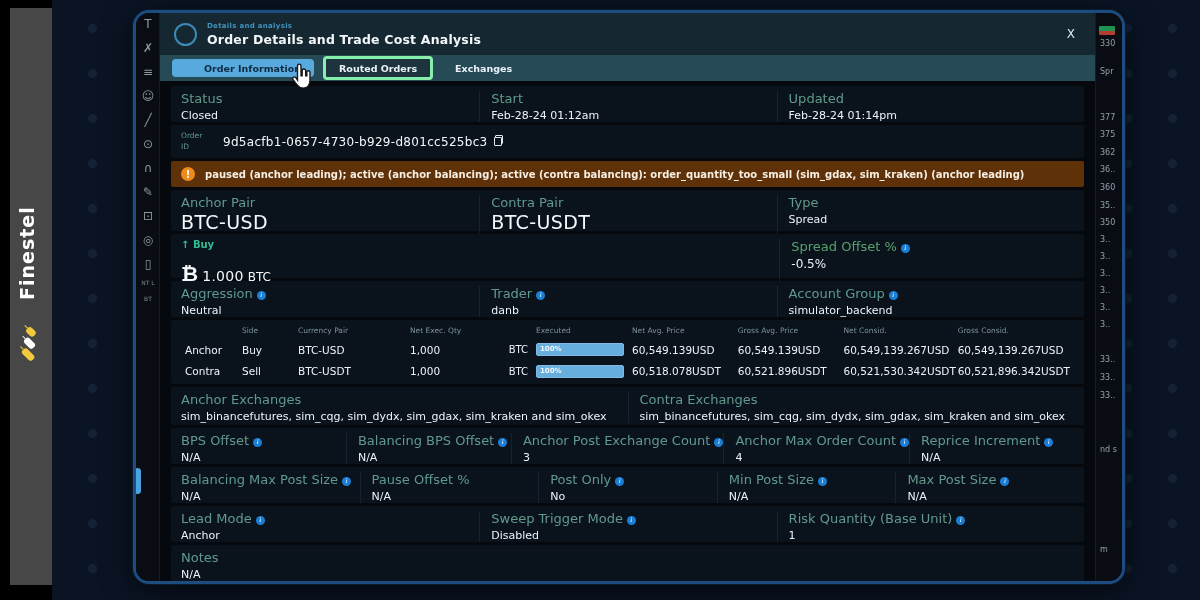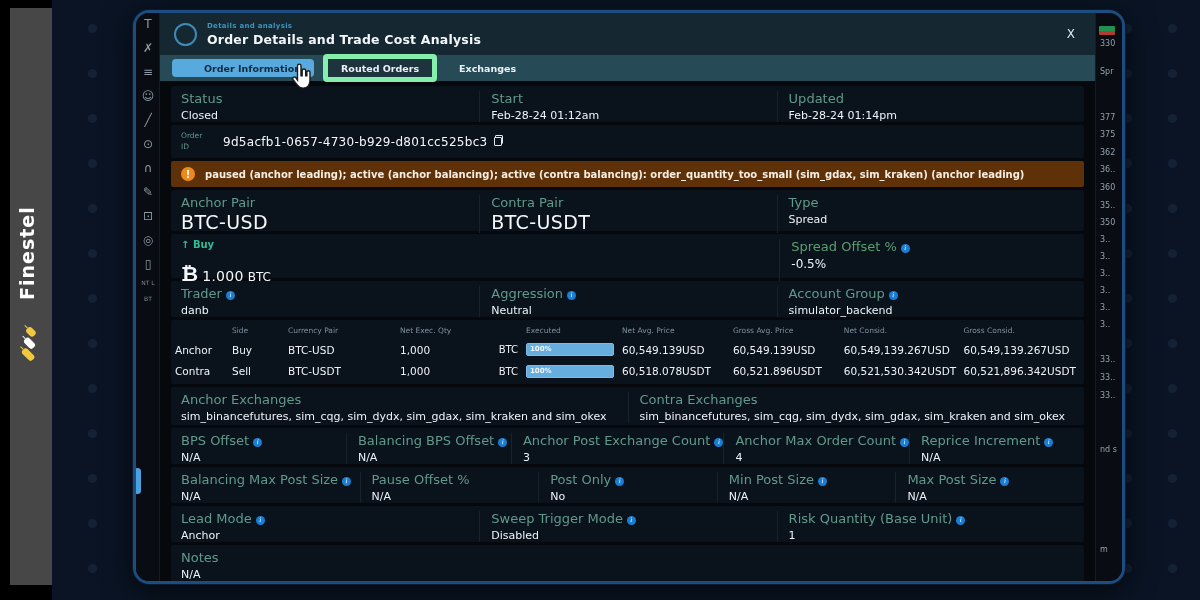--- a/index.html
+++ b/index.html
@@ -45,21 +45,21 @@
   .info-circle { width:23px; height:23px; border-radius:50%; border:2px solid #3d8ab8; color:#56aed6;
     font-family:"DejaVu Serif","Liberation Serif",serif; font-style:italic; font-weight:bold; font-size:13px;
     display:flex; align-items:center; justify-content:center; flex:none; }
   .dlg-sub { font-size:7px; font-weight:bold; color:#3f93bd; letter-spacing:.3px; margin-bottom:2px; }
   .dlg-title { font-size:12.5px; font-weight:bold; color:#f2f6f9; letter-spacing:.2px; }
   .dlg-close { margin-left:auto; color:#dfe7ed; font-size:12px; cursor:pointer; padding:2px 6px; }
 
   .tab-bar { height:26px; background:#274a57; display:flex; align-items:center; gap:9px; padding:0 12px; flex:none; }
   .tab { font-size:9.5px; font-weight:bold; color:#eaf2f7; padding:3.5px 13px; border-radius:4px; cursor:pointer; }
   .tab.active { background:#58aade; color:#0e2a3f;padding-left:32px; }
-  .tab.hovered { background:#1d333e; border:5px solid #86efac; }
+  .tab.hovered { background:#1d333e; border:3px solid #86efac; }
 
   .dlg-body { flex:1; padding:5px 11px 6px; display:flex; flex-direction:column; overflow:hidden; }
   .row-box { background:#0a121c; border-radius:2px; margin-bottom:3px; padding:5px 10px; flex:none; }
   .cols3 { display:grid; grid-template-columns:33.4% 33.3% 33.3%; }
   .cols2w { display:grid; grid-template-columns:67% 33%; }
   .cols2h { display:grid; grid-template-columns:50% 50%; }
   .cols5 { display:grid; grid-template-columns:repeat(5,1fr); }
   .cols3 > .col + .col, .cols2w > .col + .col, .cols2h > .col + .col, .cols5 > .col + .col
     { border-left:1px solid #17222e; padding-left:11px; }
   .f-label { font-size:13px; color:#619a8b; margin-bottom:3px; white-space:nowrap; }
@@ -89,21 +89,21 @@
 
   
   .buy-dir { font-size:10px; font-weight:bold; color:#2fbf94; margin-bottom:12px; }
   .buy-line { display:flex; align-items:baseline; gap:4px; color:#f5f8fa; }
   .btc-glyph { font-size:21px; font-weight:bold; }
   .buy-qty { font-size:14px; letter-spacing:.3px; }
   .buy-unit { font-size:12px; }
 
   
   .tbl { display:grid; grid-template-columns:57px 56px 112px 88px 38px 96px 1fr 1fr 1.08fr 1.05fr;
-    row-gap:6px; align-items:center; padding:5px 4px; }
+    row-gap:6px; align-items:center; padding:5px 14px; }
   .th { font-size:7.5px; color:#7b929e; white-space:nowrap; }
   .td { font-size:10.5px; color:#eef3f7; white-space:nowrap; }
   .td.unit { text-align:right; padding-right:8px; font-size:10px; }
   .pbar { position:relative; width:88px; height:13px; border:1px solid #7fb9e4; border-radius:2px;
     background:#66aede; overflow:hidden; }
   .pbar .pct { position:absolute; left:3px; top:1px; font-size:7px; color:#f2f8fd; font-weight:bold; }
 
   .cursor-hand { position:absolute; left:287px; top:62px; width:28px; height:30px; z-index:9; }
 </style>
 </head>
@@ -235,26 +235,26 @@
             </div>
           </div>
           <div class="col">
             <div class="f-label" style="color:#58a06e"><span>Spread Offset %</span><span class="info-icon"></span></div>
             <div class="f-value" style="font-size:12px">-0.5%</div>
           </div>
         </div>
 
         <div class="row-box cols3" style="height:36px">
           <div class="col">
+            <div class="f-label"><span>Aggression</span><span class="info-icon"></span></div>
+            <div class="f-value">Neutral</div>
+          </div>
+          <div class="col">
             <div class="f-label"><span>Trader</span><span class="info-icon"></span></div>
             <div class="f-value">danb</div>
-          </div>
-          <div class="col">
-            <div class="f-label"><span>Aggression</span><span class="info-icon"></span></div>
-            <div class="f-value">Neutral</div>
           </div>
           <div class="col">
             <div class="f-label"><span>Account Group</span><span class="info-icon"></span></div>
             <div class="f-value">simulator_backend</div>
           </div>
         </div>
 
         <div class="row-box tbl" style="height:64px">
           <span class="th"></span>
           <span class="th">Side</span>

